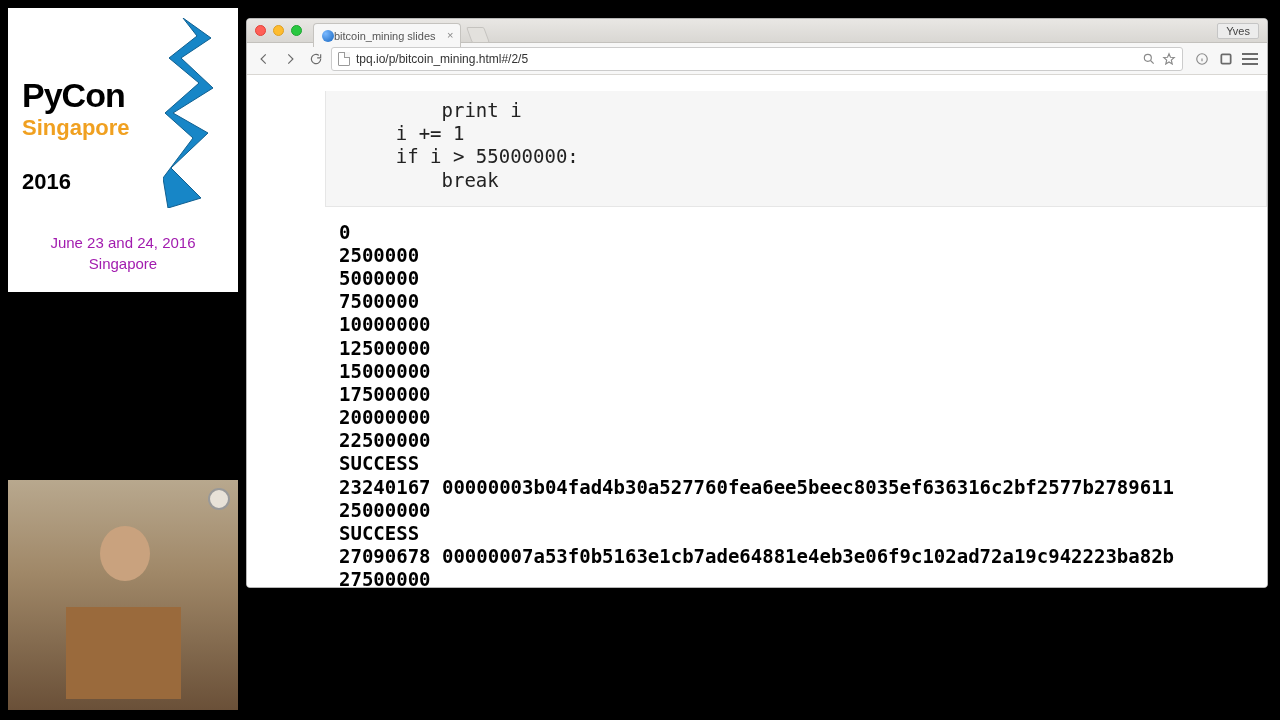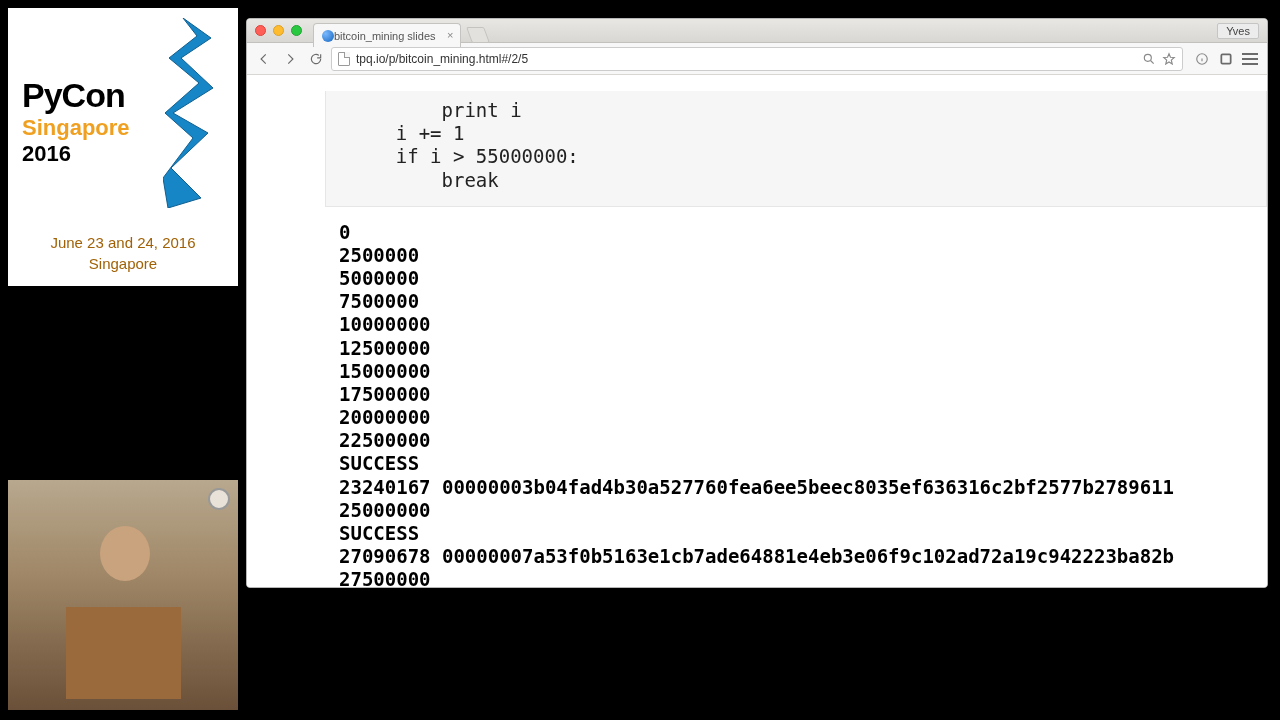--- a/index.html
+++ b/index.html
@@ -1,28 +1,28 @@
 <!DOCTYPE html>
 <html><head>
 <meta charset="utf-8">
 <style>
   * { box-sizing: border-box; margin: 0; padding: 0; }
   html, body { width: 1280px; height: 720px; background: #000; font-family: Arial, Helvetica, sans-serif; overflow: hidden; }
   .viewport { position: relative; width: 1280px; height: 720px; }
 
   
   .left-col { position: absolute; left: 8px; top: 8px; width: 230px; }
-  .banner { background: #fff; text-align: center; padding-bottom: 12px; }
+  .banner { background: #fff; text-align: center; padding-bottom: 18px; }
   .logo-wrap { position: relative; height: 200px; }
   .logo-shape { position: absolute; left: 155px; top: 10px; width: 60px; height: 190px; }
   .logo-text { position: absolute; left: 14px; top: 68px; text-align: left; }
   .logo-line1 { font-size: 34px; font-weight: 800; color: #000; letter-spacing: -1px; }
   .logo-line2 { font-size: 22px; font-weight: 600; color: #f0a020; margin-top: -4px; }
-  .logo-year { font-size: 22px; font-weight: 800; color: #000; }
-  .event-date { font-size: 15px; color: #a16207; margin-top: 24px; line-height: 1.4; }
+  .logo-year { font-size: 22px; font-weight: 800; color: #000; margin-top: 28px; }
+  .event-date { font-size: 15px; color: #a21caf; margin-top: 24px; line-height: 1.4; }
   .webcam-placeholder { position: absolute; left: 8px; top: 480px; width: 230px; height: 230px; background: linear-gradient(180deg,#b8a88e 0%,#a08868 40%,#6a5038 100%); }
   .webcam-placeholder::after{content:"";position:absolute;left:40%;top:20%;width:50px;height:55px;border-radius:50%;background:#c9a27e}
   .webcam-placeholder .podium{position:absolute;left:25%;top:55%;width:50%;height:40%;background:#9a6a3c}
   .webcam-placeholder .clock{position:absolute;right:8px;top:8px;width:22px;height:22px;border-radius:50%;background:#e8e2d8;border:2px solid #999}
 
   
   .browser { position: absolute; left: 246px; top: 18px; width: 1022px; height: 570px; background: #fff; border: 1px solid #b6b6b6; border-radius: 4px; box-shadow: 0 2px 6px rgba(0,0,0,0.25); overflow: hidden; }
   .titlebar { height: 24px; background: linear-gradient(#e9e7e4,#d9d7d3); border-bottom: 1px solid #c3c1bd; display: flex; align-items: center; padding: 0 8px; }
   .traffic { display: flex; gap: 7px; }
   .dot { width: 11px; height: 11px; border-radius: 50%; }

